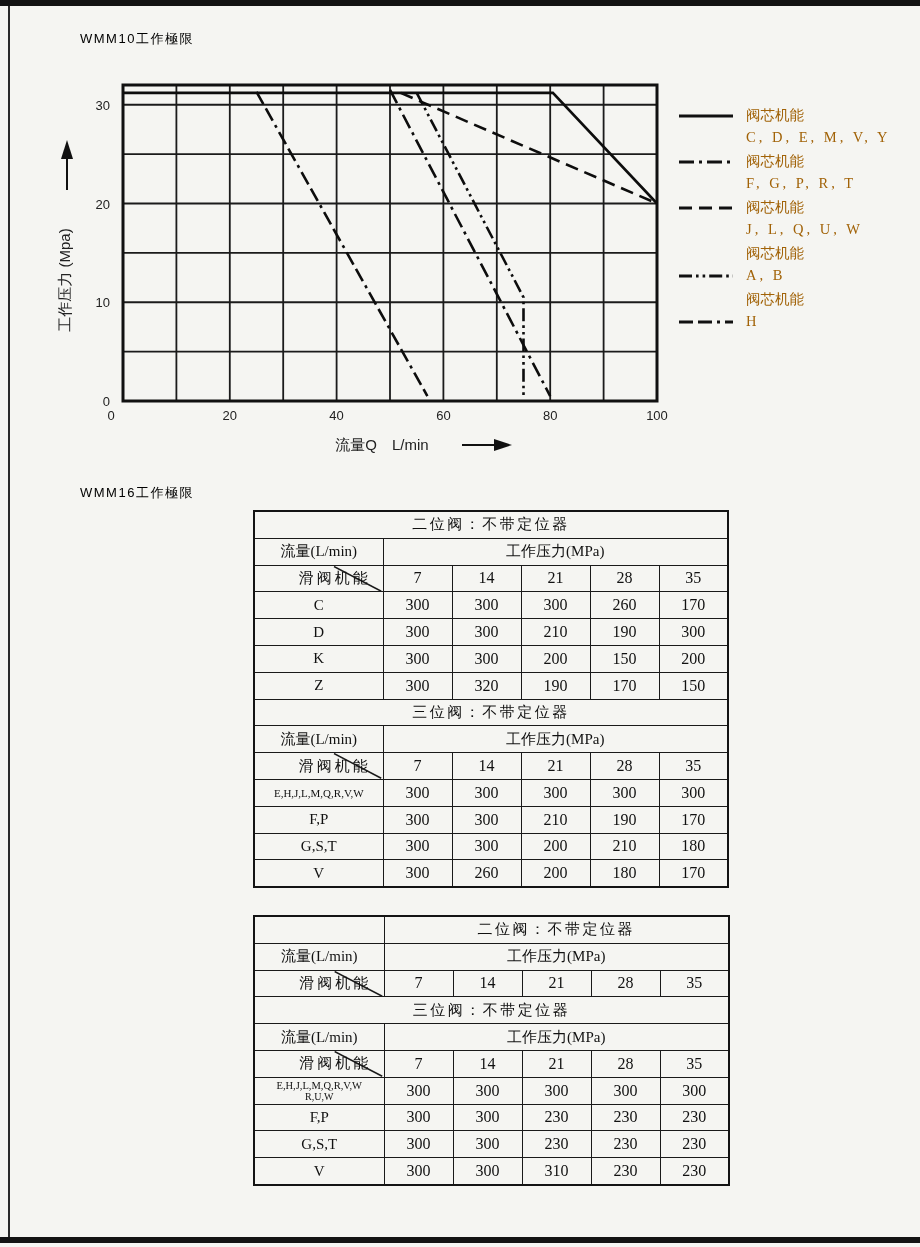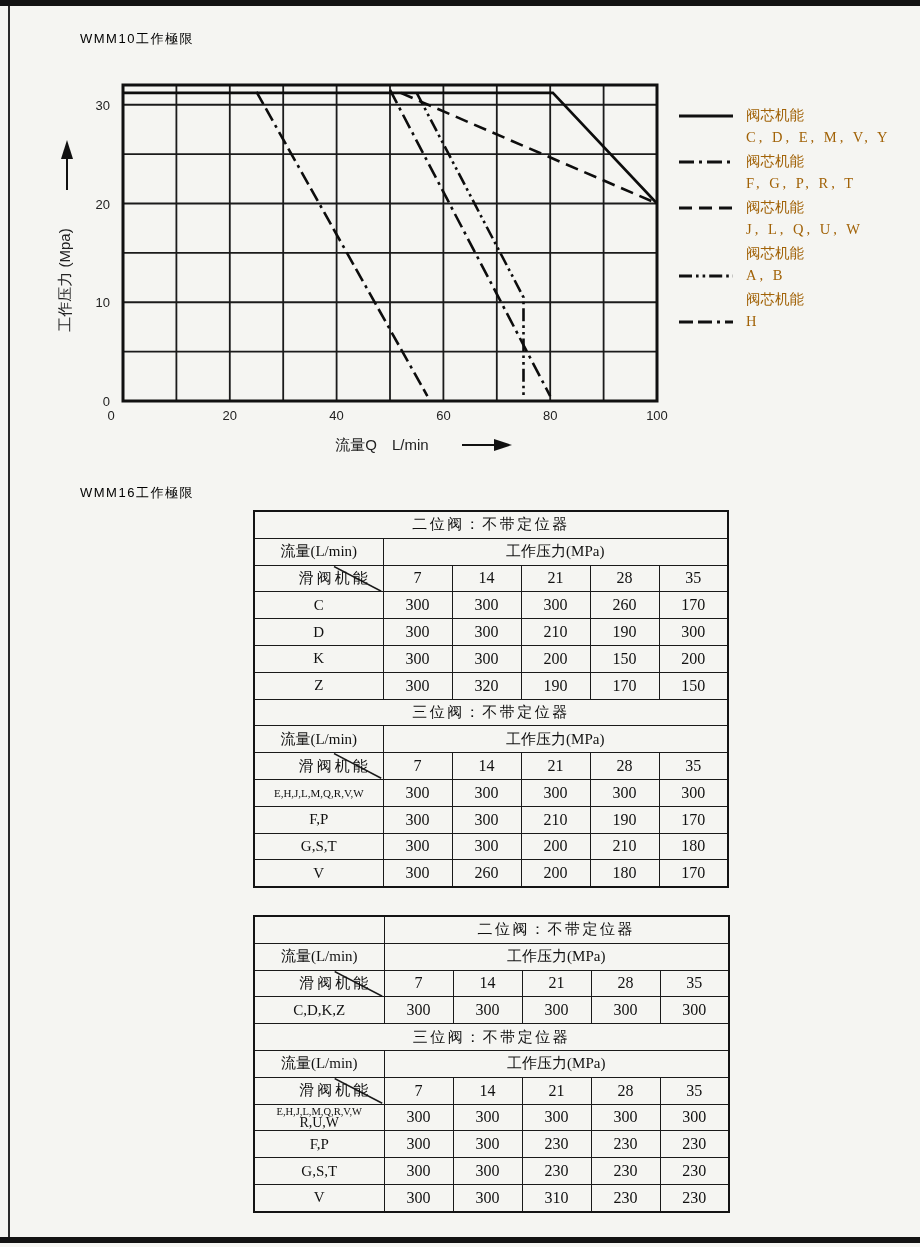--- a/index.html
+++ b/index.html
@@ -36,21 +36,21 @@
   td{border:1.6px solid #1a1a1a;text-align:center;height:25.8px;padding:0;
      font-size:15px;color:#111;overflow:hidden;}
   td.sec-title{letter-spacing:2.5px;}
   td.num{font-size:16px;}
   td.hnum{font-size:16px;}
   td.spool{position:relative;letter-spacing:3px;}
   .slash{position:absolute;left:0;top:0;width:100%;height:100%;display:block;}
   .slash line{stroke:#1a1a1a;stroke-width:1.5px;vector-effect:non-scaling-stroke;}
   .spool-txt{position:relative;margin-left:32px;}
   td .l2a{font-size:10.5px;line-height:11px;}
-  td .l2b{font-size:14px;line-height:11px;font-family:Liberation Serif, serif;}
+  td .l2b{font-size:10px;line-height:11px;font-family:Liberation Serif, serif;}
 </style>
 </head>
 <body>
 
 <div class="bar" id="bar-top"></div>
 <div class="bar" id="bar-bottom"></div>
 <div id="border-left"></div>
 
 <div class="title" id="title1">WMM10工作極限</div>
 
@@ -281,28 +281,20 @@
         <td class="spool"><svg class="slash" viewBox="0 0 100 100" preserveAspectRatio="none">
             <line x1="62" y1="2" x2="99" y2="98"></line>
           </svg><span class="spool-txt">滑阀机能</span></td>
         <td class="hnum">7</td>
         <td class="hnum">14</td>
         <td class="hnum">21</td>
         <td class="hnum">28</td>
         <td class="hnum">35</td>
       </tr>
       <tr>
-        <td>C,D,K,Z</td>
-        <td class="num">300</td>
-        <td class="num">300</td>
-        <td class="num">300</td>
-        <td class="num">300</td>
-        <td class="num">300</td>
-      </tr>
-      <tr>
         <td class="sec-title" colspan="6">三位阀：不带定位器</td>
       </tr>
       <tr>
         <td>流量(L/min)</td>
         <td colspan="5">工作压力(MPa)</td>
       </tr>
       <tr>
         <td class="spool"><svg class="slash" viewBox="0 0 100 100" preserveAspectRatio="none">
             <line x1="62" y1="2" x2="99" y2="98"></line>
           </svg><span class="spool-txt">滑阀机能</span></td>

